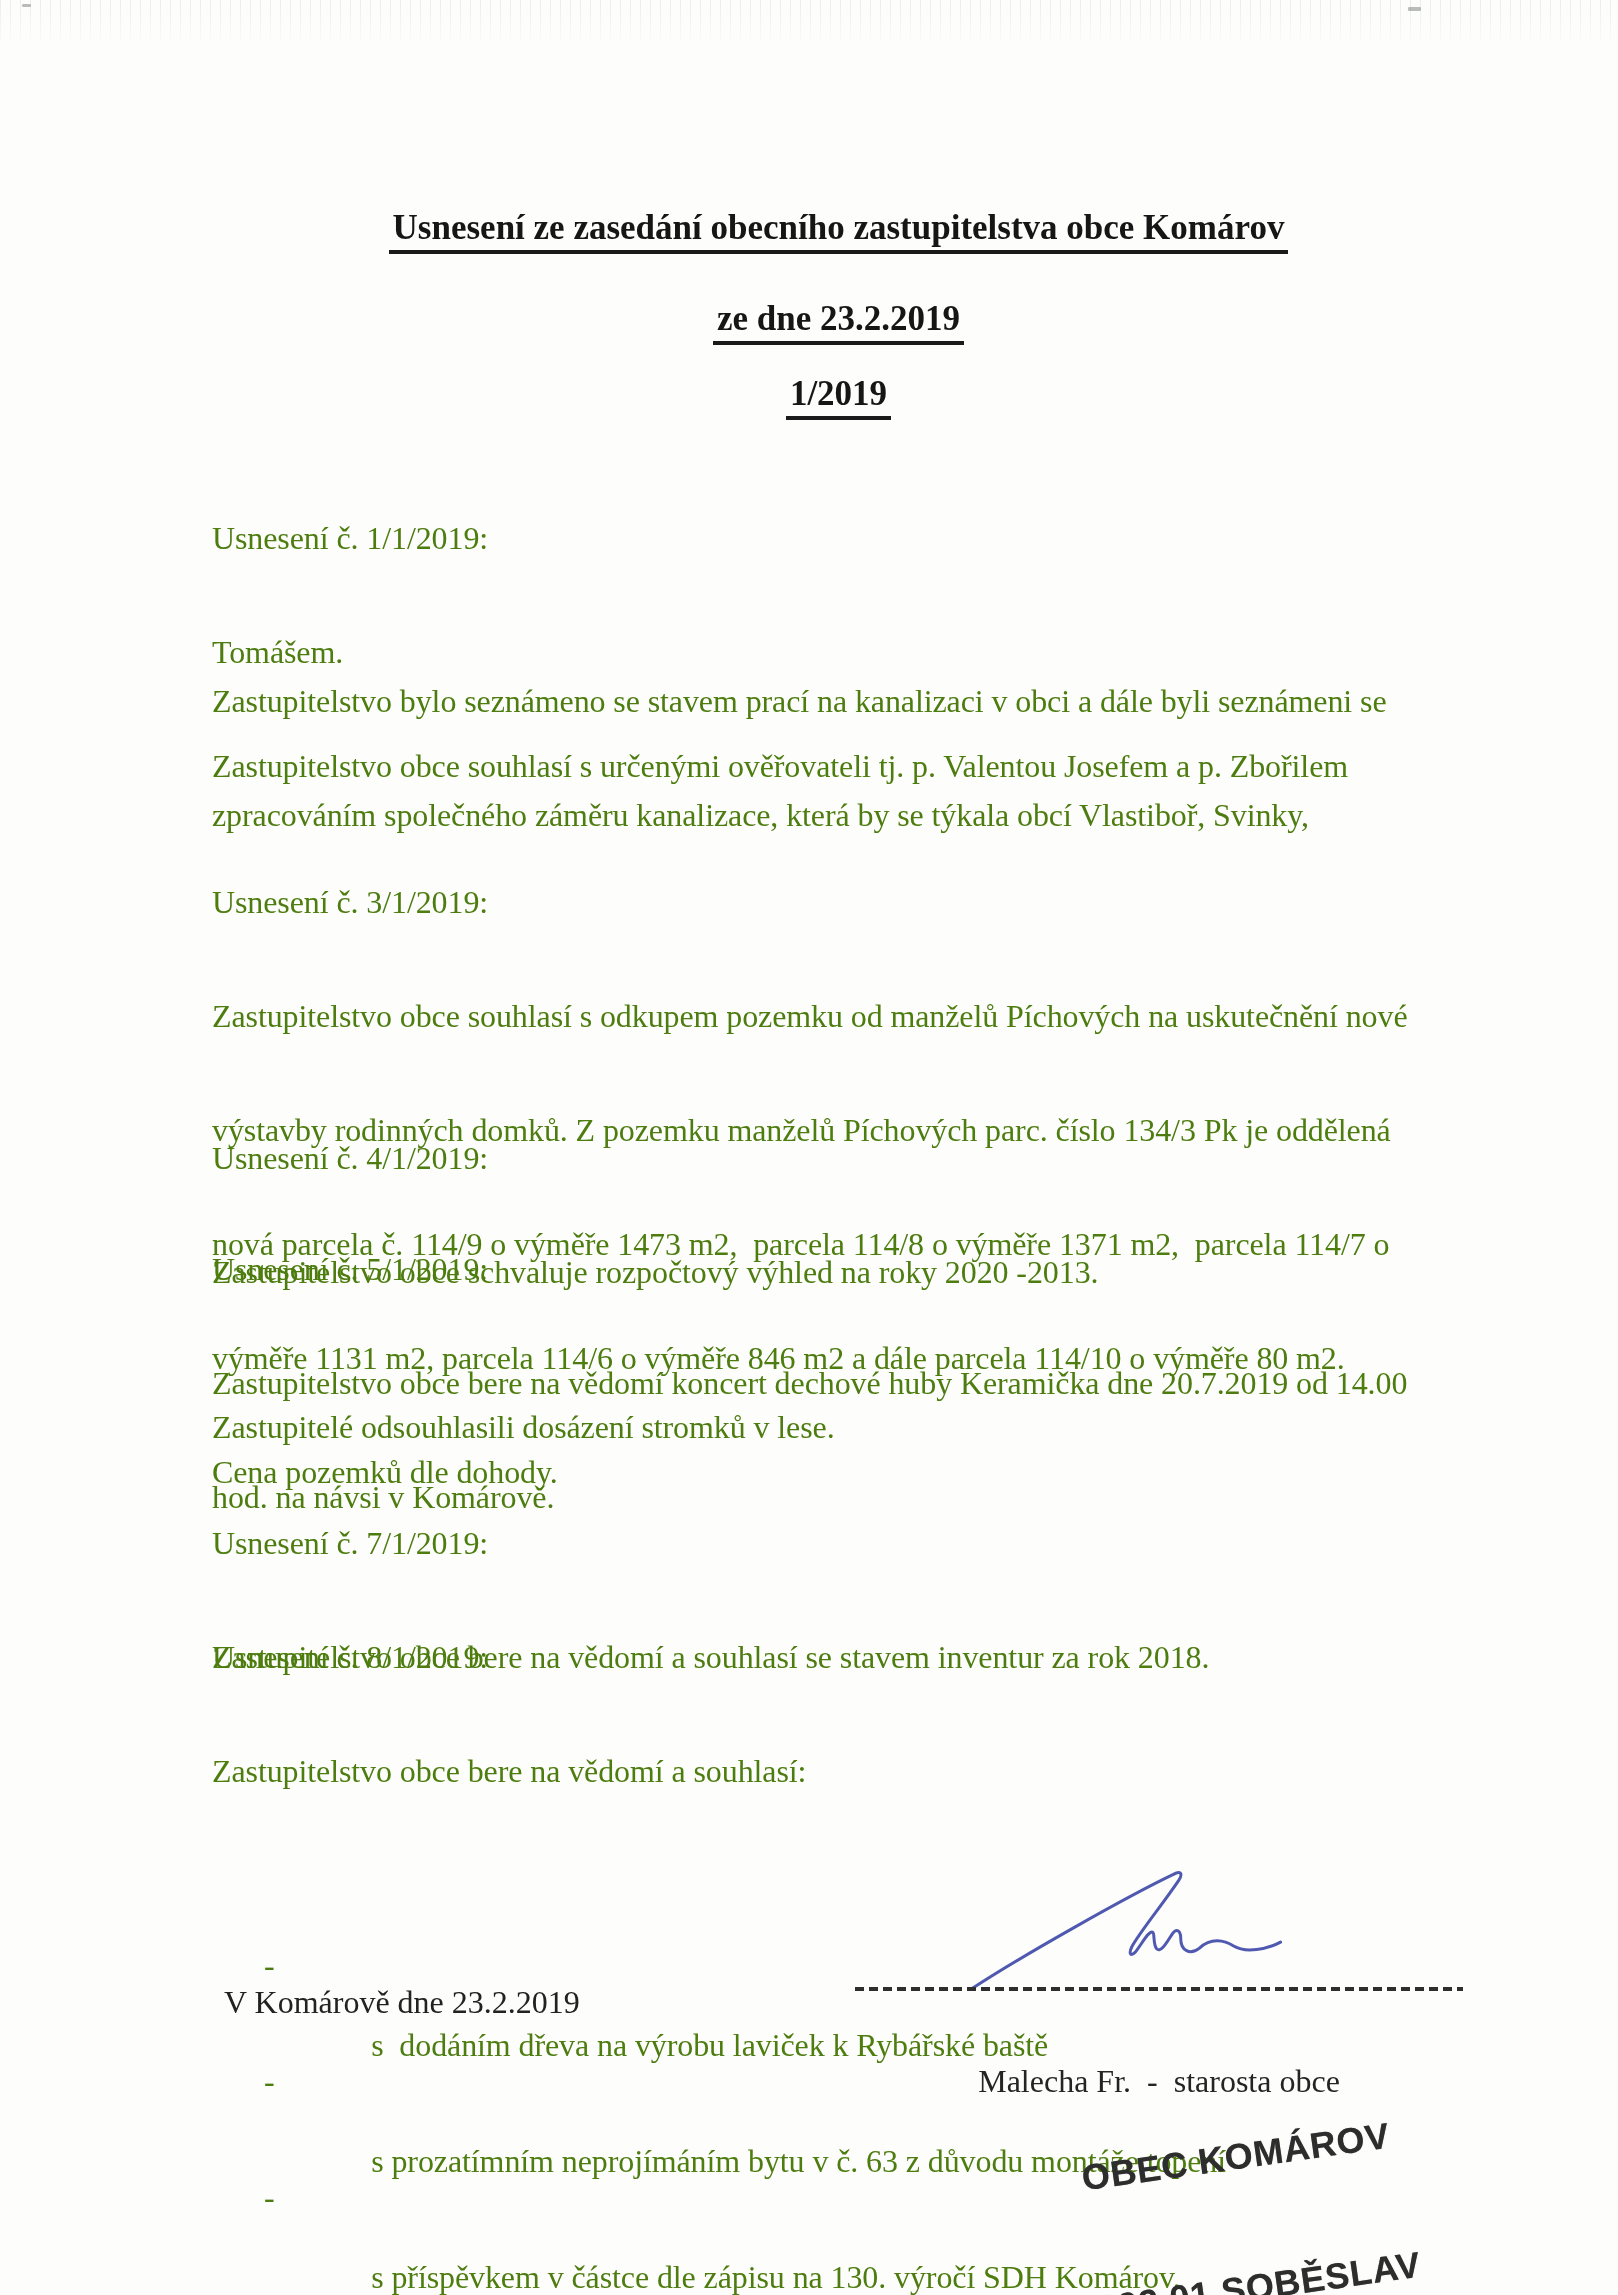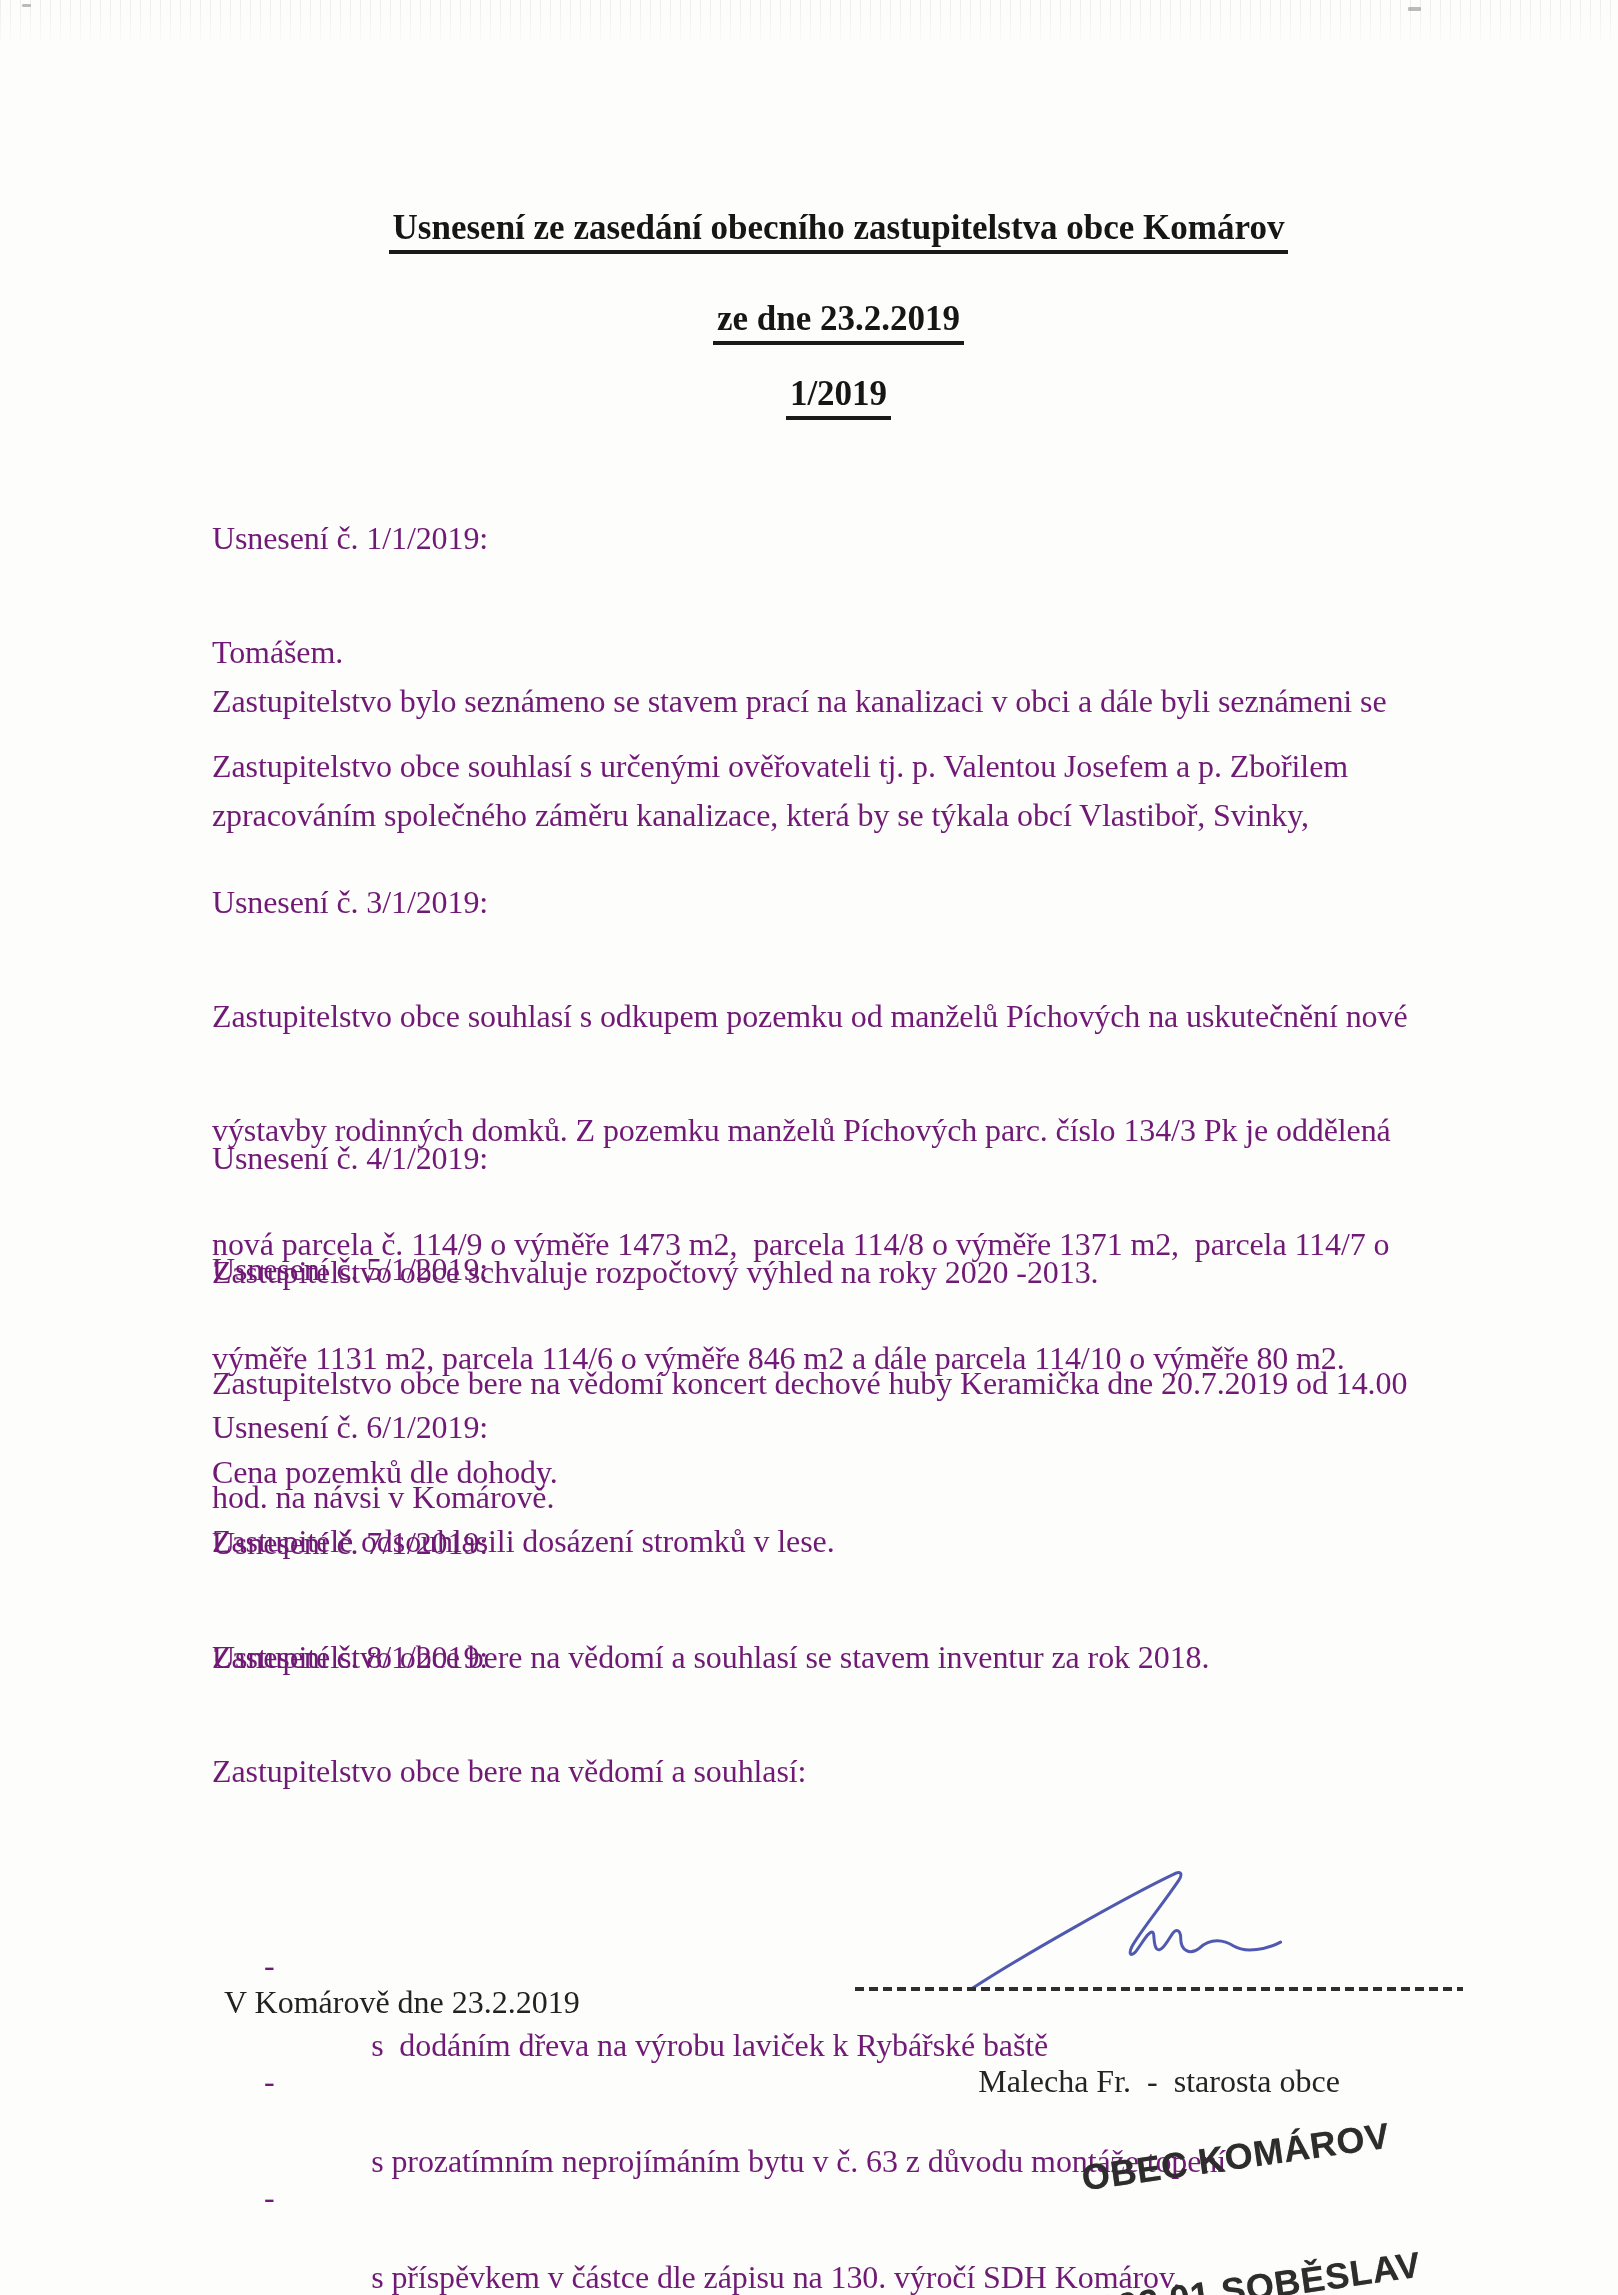--- a/index.html
+++ b/index.html
@@ -33,21 +33,21 @@
     white-space:pre;
   }
   .headline .u {
     display:inline-block;
     border-bottom:4px solid #1b1b1b;
     padding:0 4px 2px 4px;
   }
   .section {
     position:absolute; left:212px;
     font-size:32px; line-height:38px; letter-spacing:-0.1px;
-    color:#701a75; white-space:pre;
+    color:#4d7c0f; white-space:pre;
   }
   .section .line { white-space:pre; }
   .bullets .bullet {
     position:relative; padding-left:96px; height:40px; line-height:40px;
   }
   .bullets .dash {
     position:absolute; left:52px; top:0;
   }
   .place-date {
     position:absolute; left:224px; top:1984px;
@@ -121,21 +121,20 @@
     <div class="line">Zastupitelstvo obce schvaluje rozpočtový výhled na roky 2020 -2013.</div>
   </div>
 
   <div class="section" style="top:1174px;">
     <div class="line">Usnesení č. 5/1/2019:</div>
     <div class="line">Zastupitelstvo obce bere na vědomí koncert dechové huby Keramička dne 20.7.2019 od 14.00</div>
     <div class="line">hod. na návsi v Komárově.</div>
   </div>
 
   <div class="section" style="top:1332px;">
-    <div class="line">Usnesení č. 6/1/2019:</div>
     <div class="line">Zastupitelé odsouhlasili dosázení stromků v lese.</div>
   </div>
 
   <div class="section" style="top:1448px;">
     <div class="line">Usnesení č. 7/1/2019:</div>
     <div class="line">Zastupitelstvo obce bere na vědomí a souhlasí se stavem inventur za rok 2018.</div>
   </div>
 
   <div class="section" style="top:1562px;">
     <div class="line">Usnesení č. 8/1/2019:</div>

